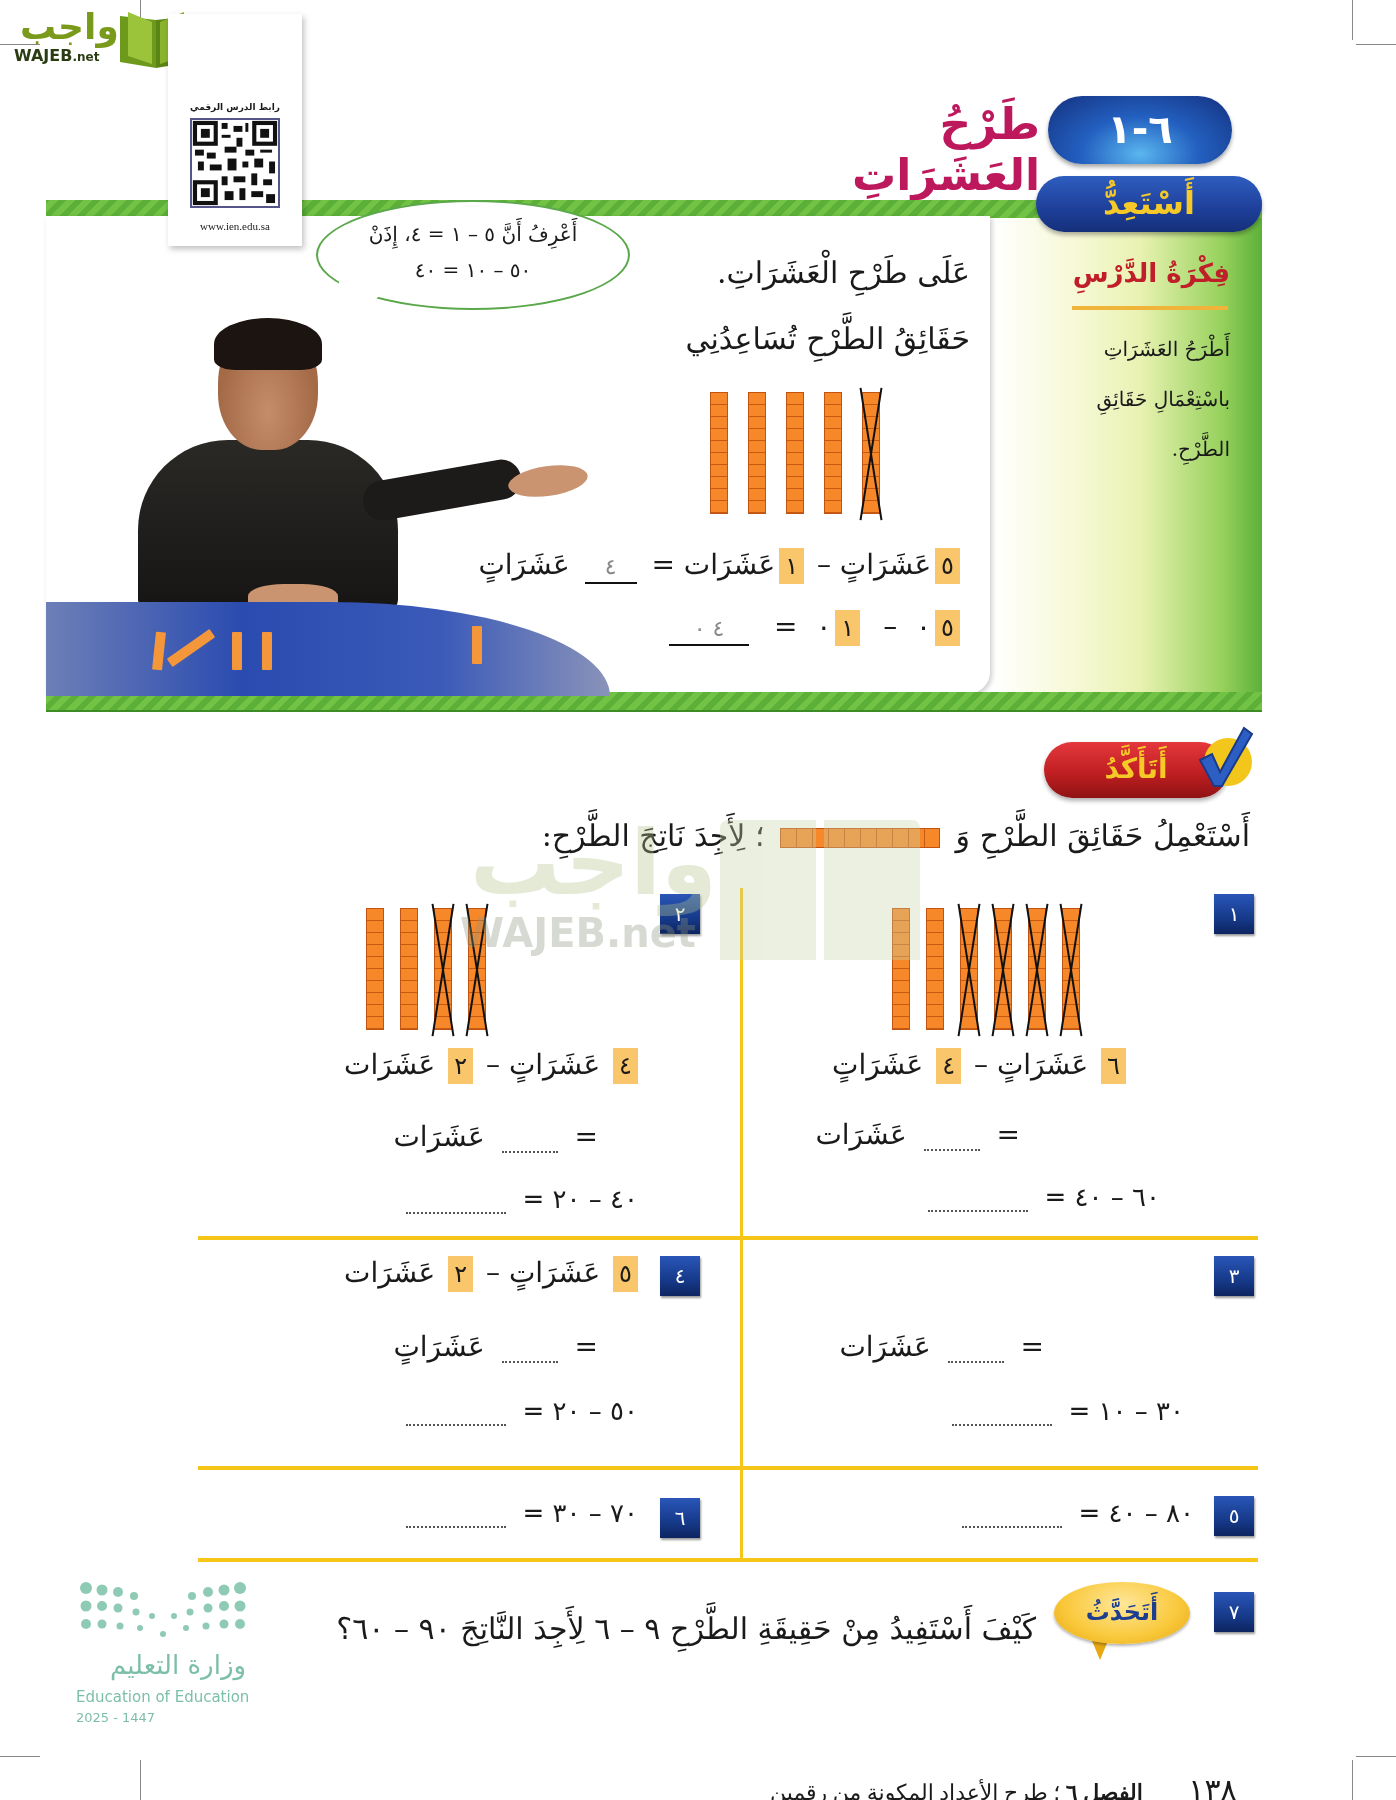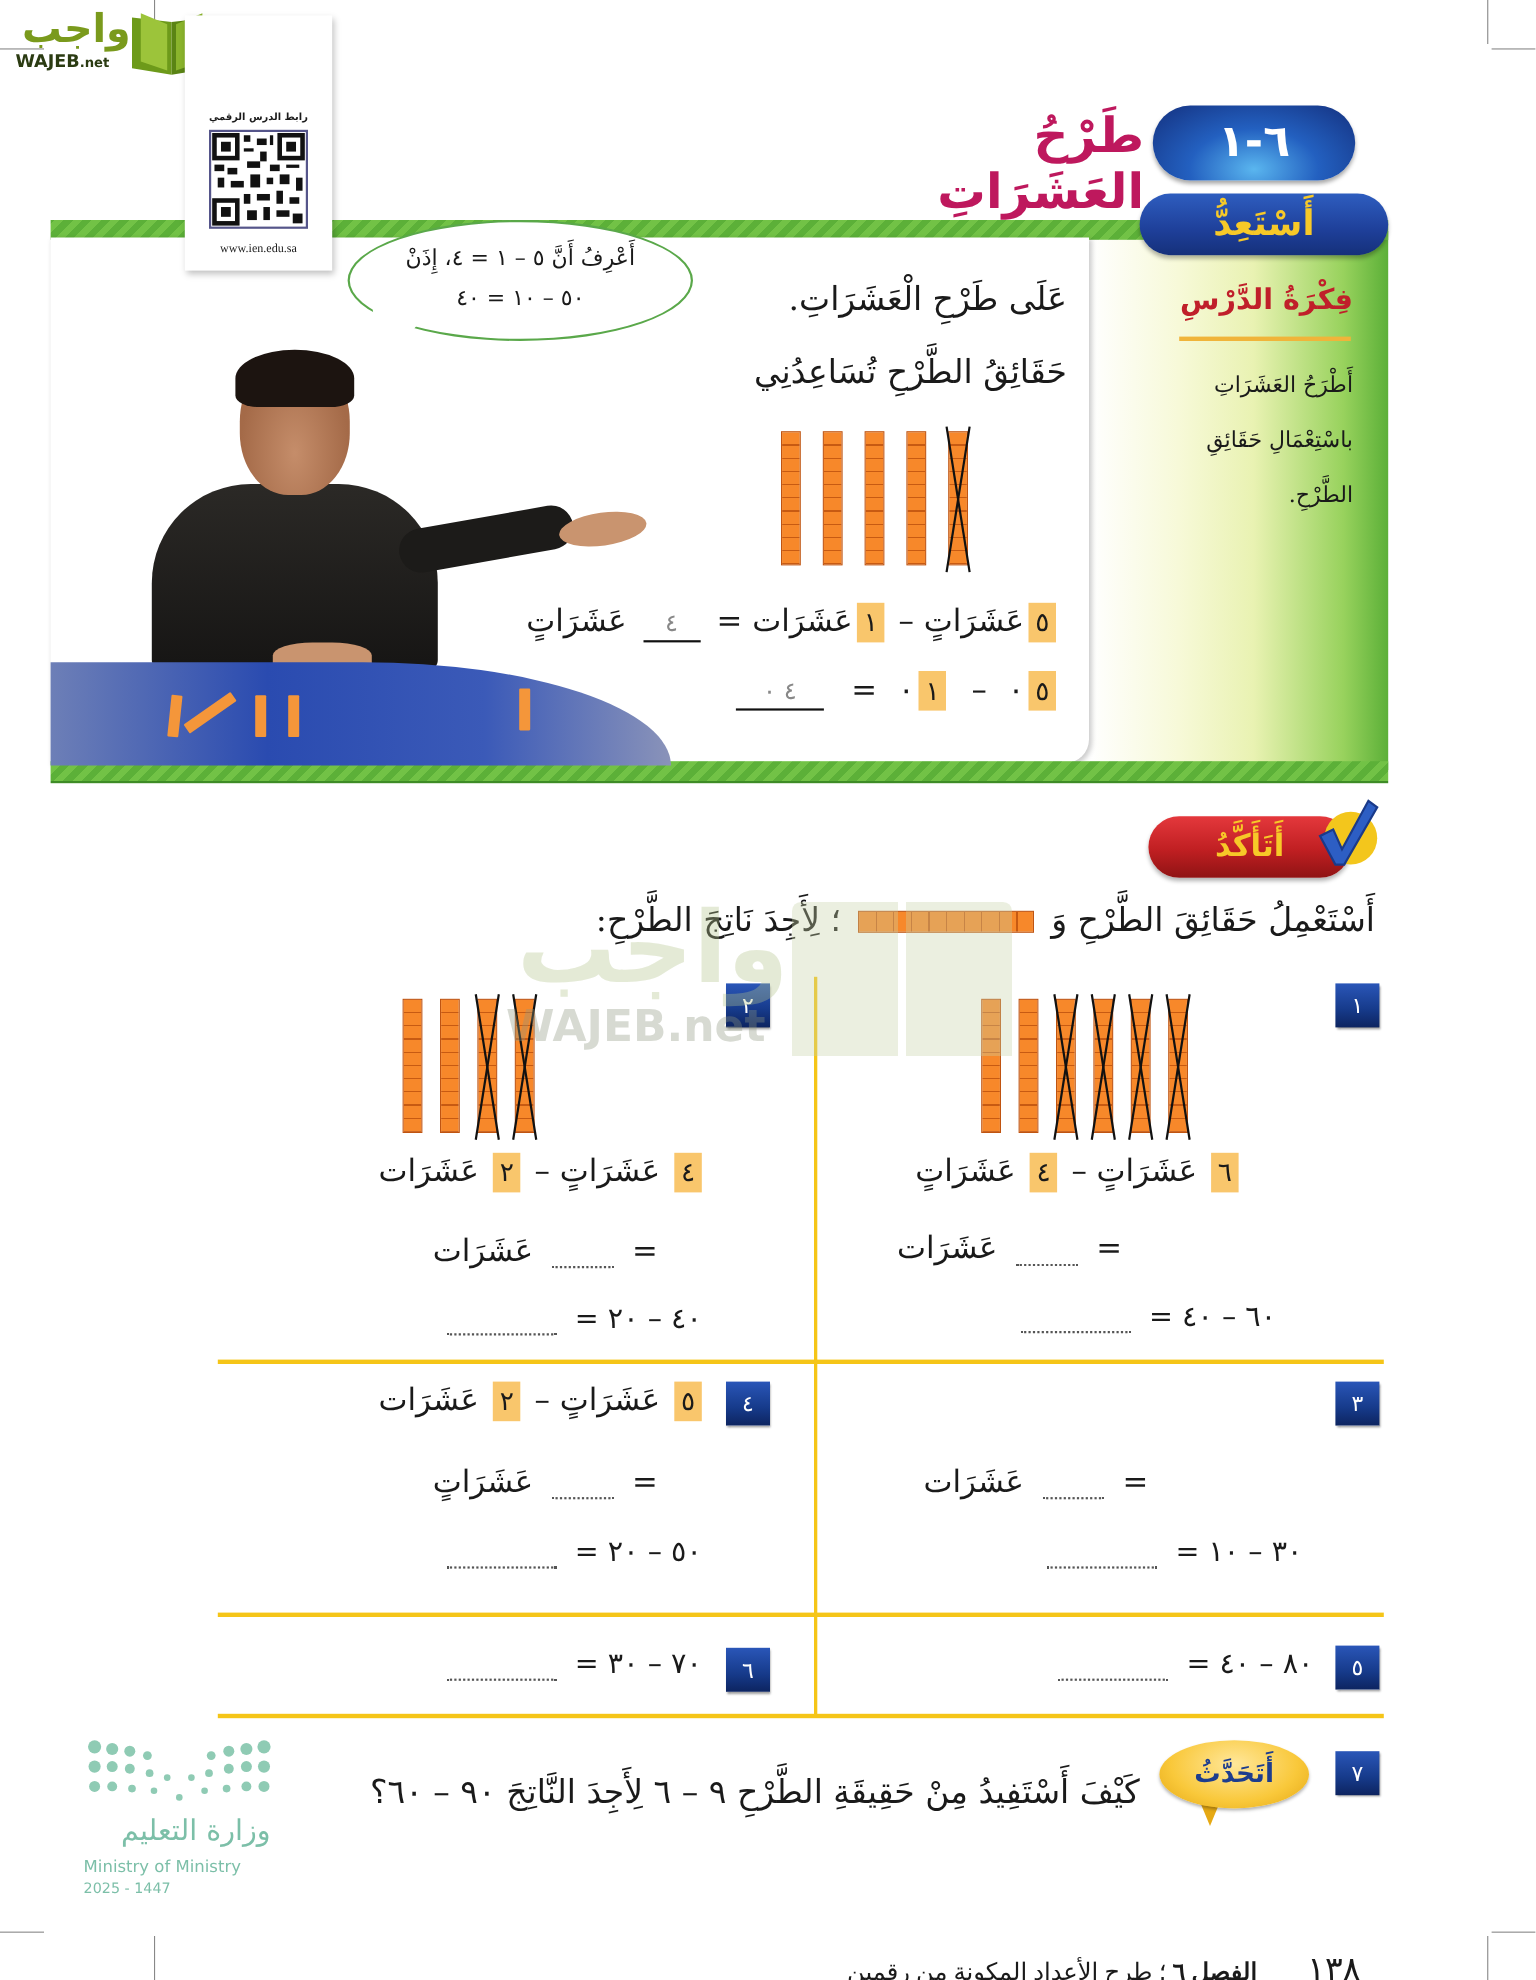--- a/index.html
+++ b/index.html
@@ -394,21 +394,21 @@
         <circle cx="42" cy="46" r="3.5"></circle>
         <circle cx="62" cy="48" r="3"></circle>
       <circle cx="162" cy="44" r="5"></circle>
         <circle cx="146" cy="44" r="4.5"></circle>
         <circle cx="128" cy="46" r="3.5"></circle>
         <circle cx="108" cy="48" r="3"></circle>
       <circle cx="85" cy="54" r="3"></circle>
     </g>
   </svg>
   <div class="ministry-ar">وزارة التعليم</div>
-  <div class="ministry-en">Ministry of Ministry</div>
+  <div class="ministry-en">Education of Education</div>
   <div class="ministry-year">2025 - 1447</div>
 </div>
 
 <div class="abs footer">
   <span class="page-num">١٣٨</span>
   <span class="chapter">الفصل ٦</span>
   <span>؛</span>
   <span>طرح الأعداد المكونة من رقمين</span>
 </div>
 

